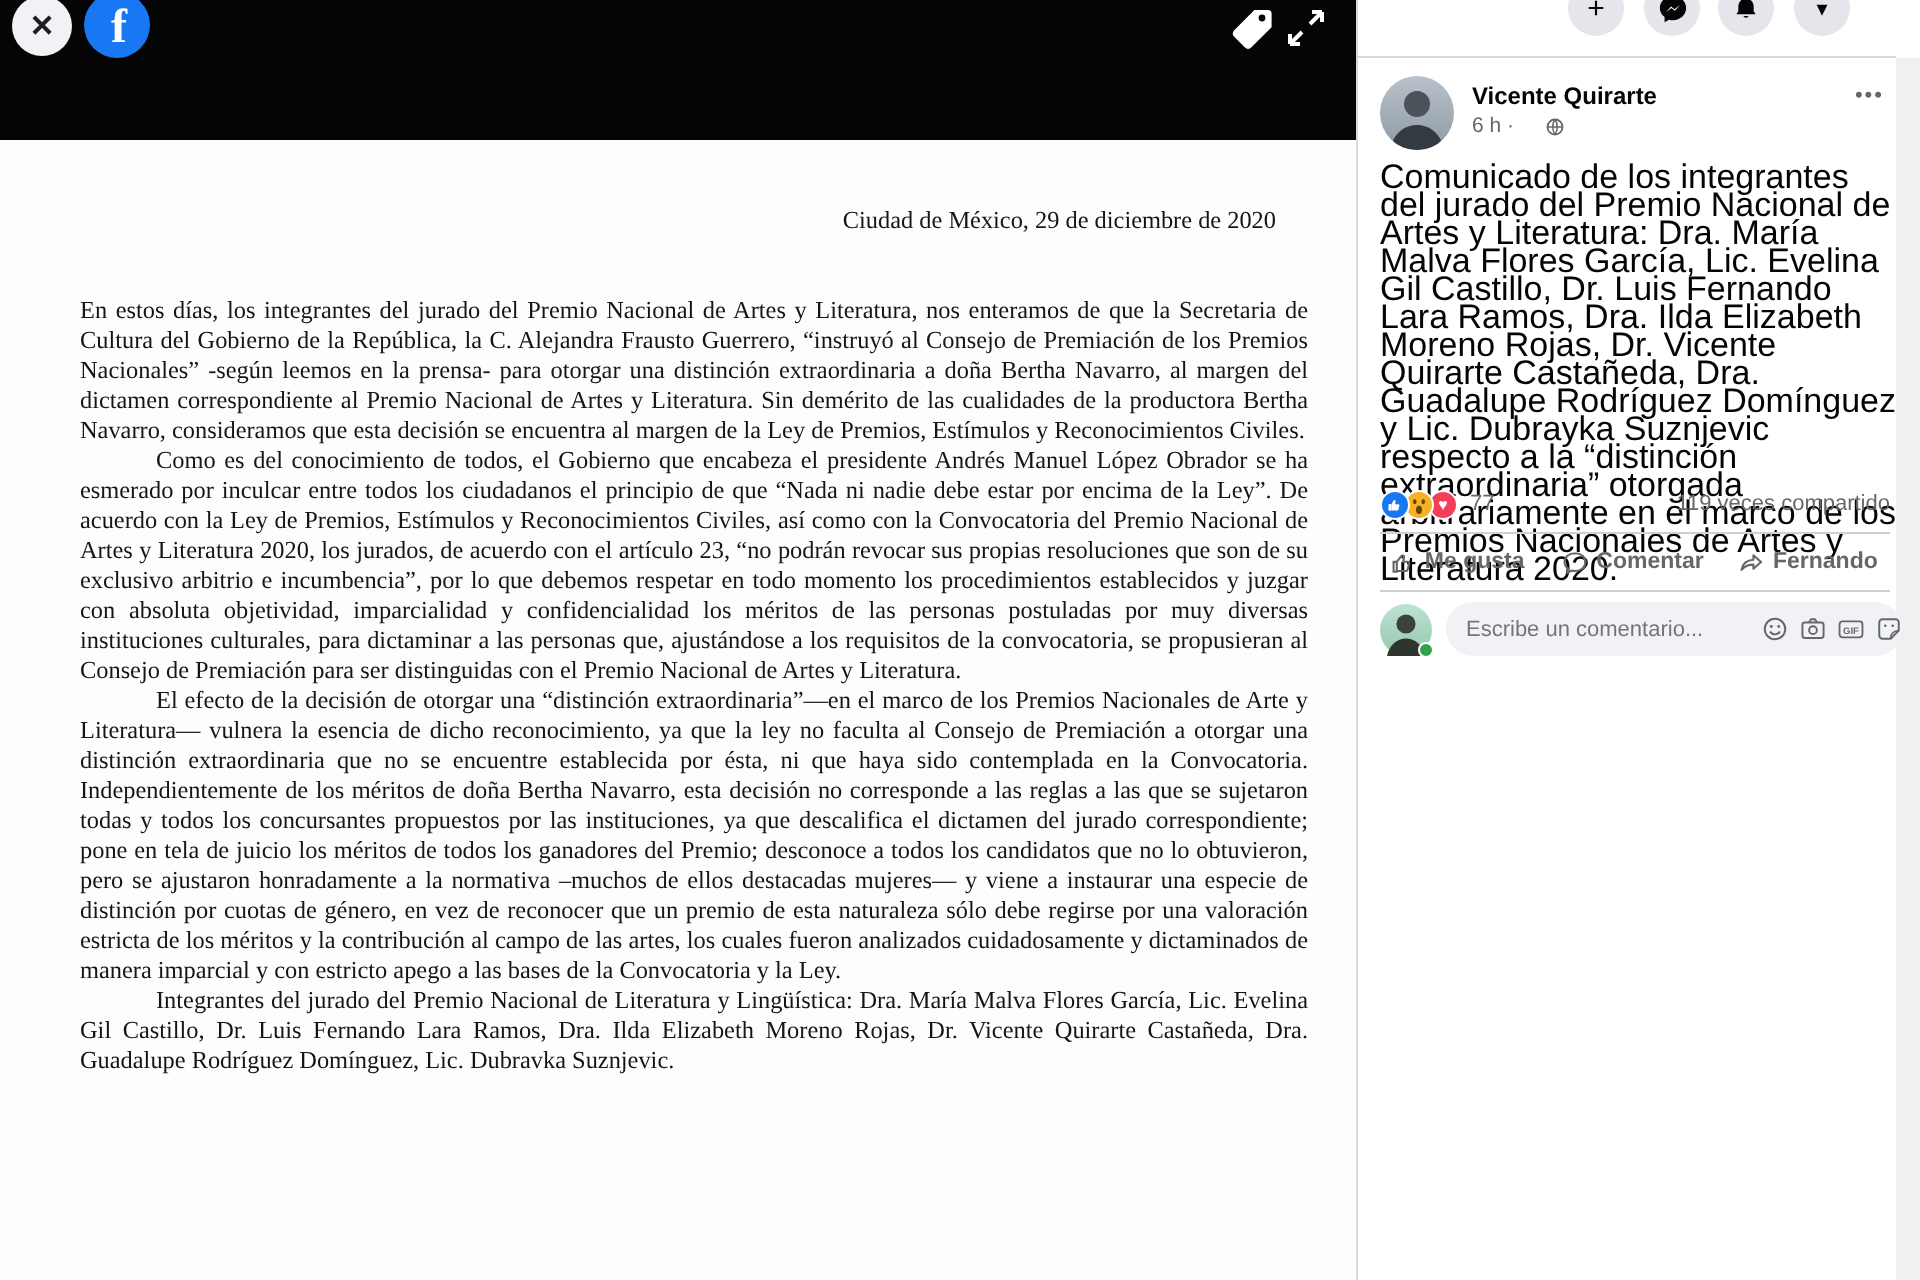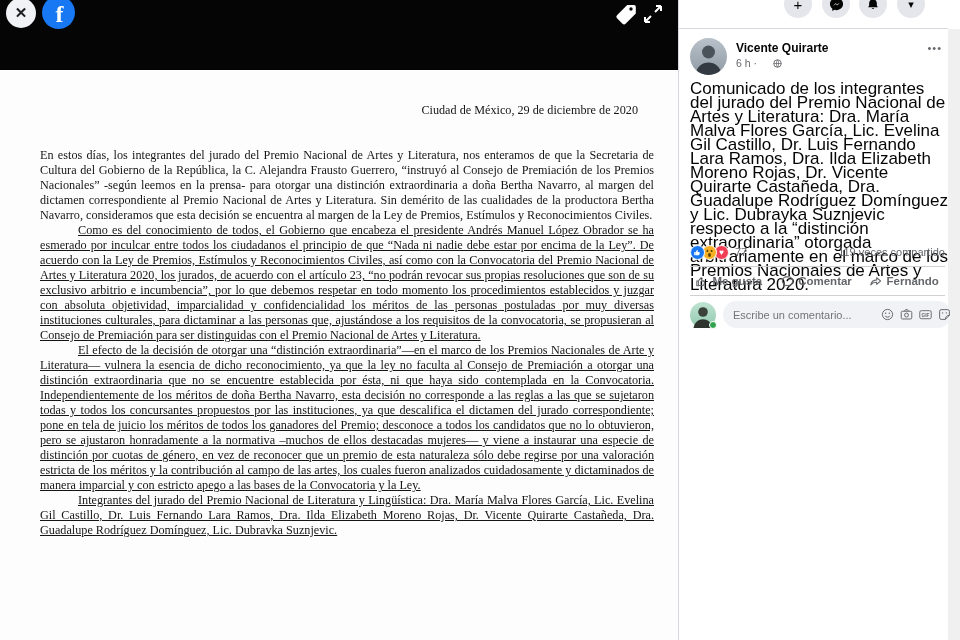--- a/index.html
+++ b/index.html
@@ -18,21 +18,21 @@
   #fb-logo span { position:relative; top:2px; left:1px; }
   #tag-btn { left:613px; top:1px; width:26px; height:26px; }
   #expand-btn { left:643px; top:4px; width:20px; height:20px; }
 
   #doc { position:absolute; left:0; top:70px; width:678px; height:570px; background:#fdfdfd;
     color:#151515; font-family:"Liberation Serif", serif; font-size:12.2px; line-height:15px;
     padding:33px 24px 0 40px; }
   #doc .dateline { text-align:right; padding-right:16px; margin-bottom:30px; }
   #doc .salutation { margin-bottom:32px; }
   #doc p.par { text-align:justify; }
-  #doc p.ind { text-indent:38px;text-decoration:underline; }
+  #doc p.ind { text-indent:38px; }
 
   
   #sidebar { position:absolute; left:678px; top:0; width:282px; height:640px; background:#fff;
     border-left:1px solid #d8dadf; }
   #navbar { position:absolute; left:0; top:0; width:269px; height:29px; background:#fff;
     border-bottom:1px solid #d8dadf; }
   .nav-circle { position:absolute; top:-10px; width:28px; height:28px; border-radius:50%;
     background:#e4e6eb; color:#050505; display:flex; align-items:center; justify-content:center;
     cursor:pointer; font-size:15px; }
   #scroll-track { position:absolute; right:0; top:29px; width:12px; height:611px; background:#f0f0f0; }

